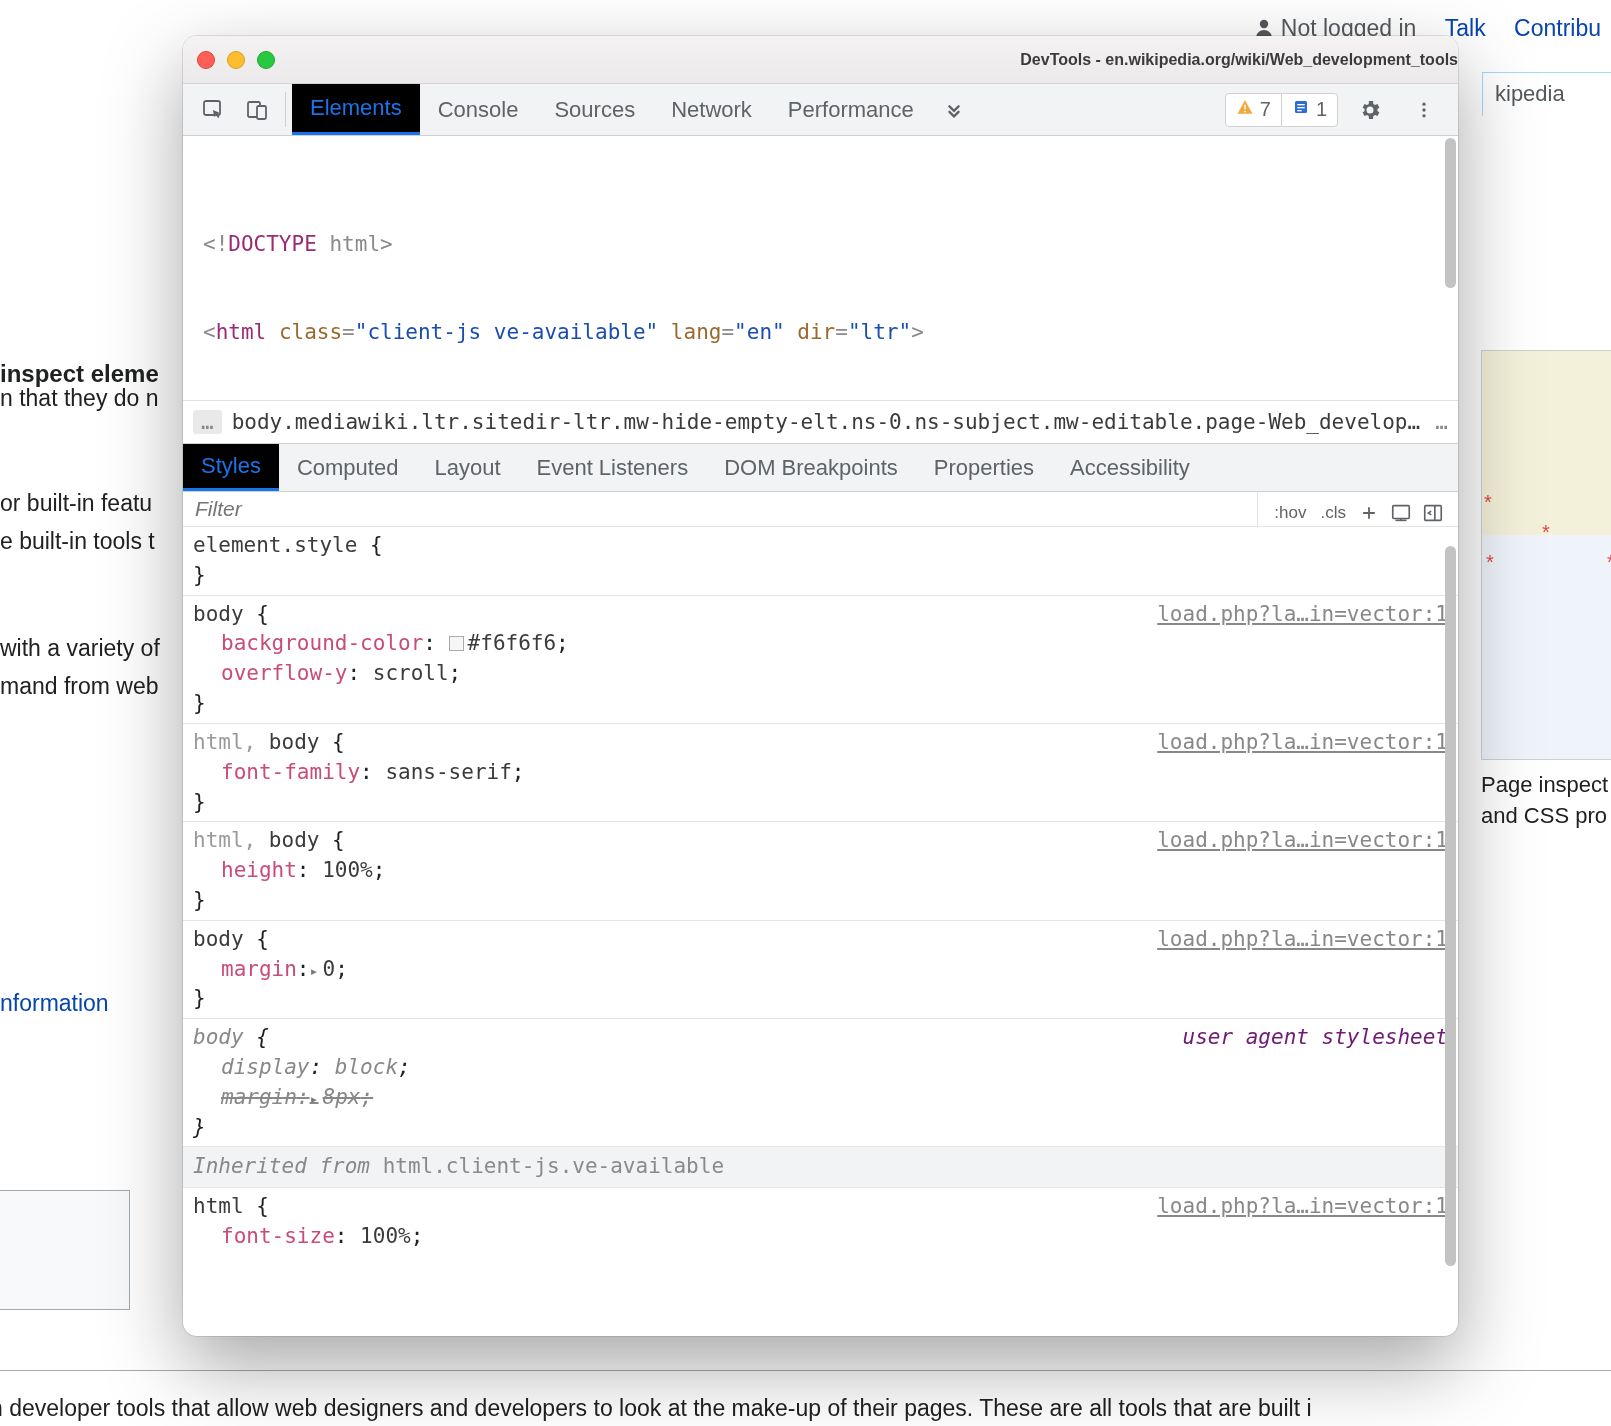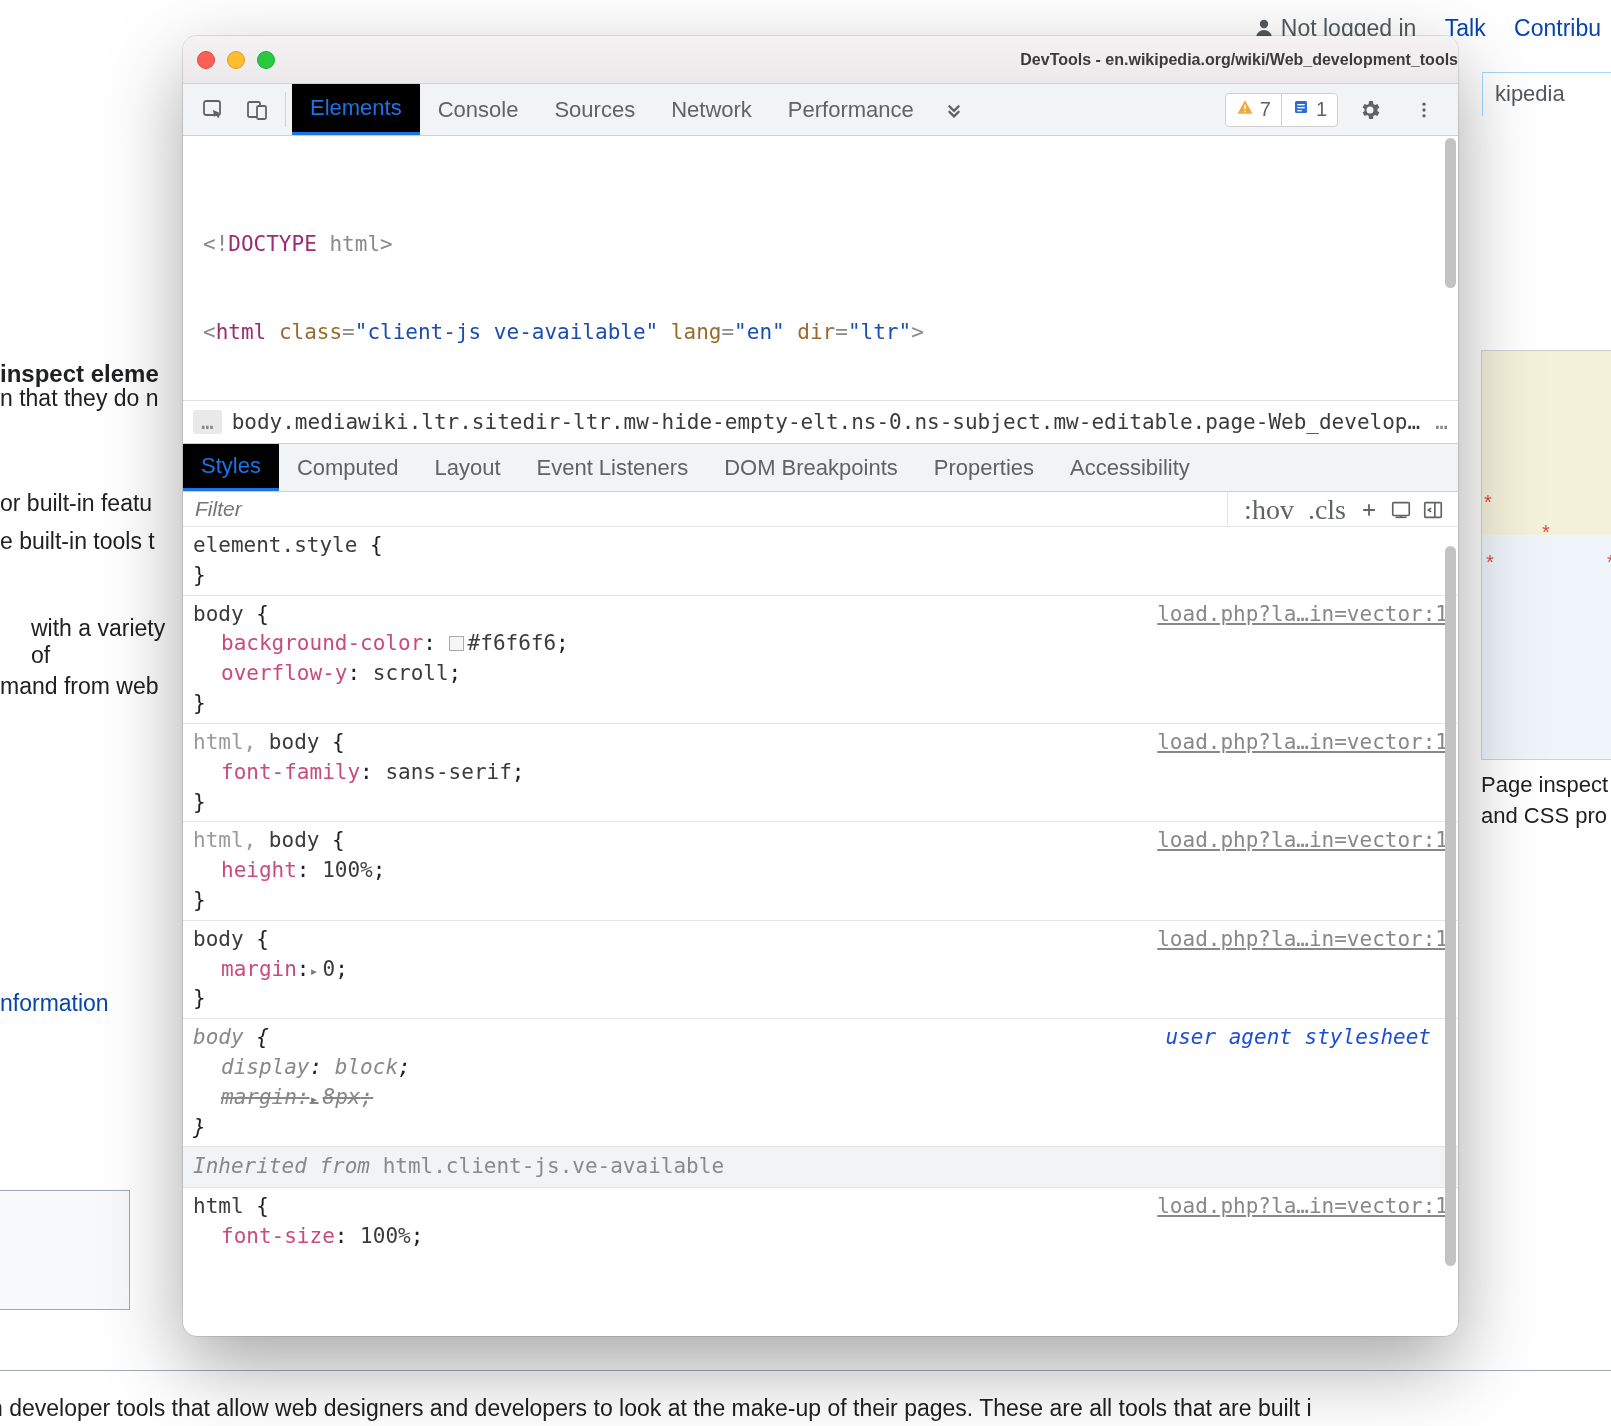--- a/index.html
+++ b/index.html
@@ -216,22 +216,22 @@
     border: none;
     padding: 0 12px;
     font-size: 21px;
     color: #555;
     outline: none;
     font-style: italic;
     border-right: 1px solid #e5e5e5;
   }
   .filter-tools {
     display: flex; align-items: center;
-    font-family: Liberation Serif, serif;
-    font-size: 28px;
+    font-family: Liberation Sans, sans-serif;
+    font-size: 17px;
     color: #5f6368;
     gap: 6px;
     padding: 0 12px;
   }
   .ft-btn { padding: 0 4px; cursor: pointer; }
   .ft-icon { width: 26px; height: 26px; display:flex; align-items:center; justify-content:center; }
 
   .styles-body {
     font-family: ui-monospace, Menlo, Consolas, monospace;
     font-size: 21px;
@@ -245,22 +245,22 @@
   }
   .rule .src {
     position: absolute;
     right: 10px; top: 4px;
     color: #888;
     text-decoration: underline;
     font-style: normal;
   }
   .rule .ua {
     position: absolute;
-    right: 27px; top: 4px;
-    color: #1d4ed8;
+    right: 10px; top: 4px;
+    color: #701a75;
     font-style: italic;
   }
   .sel-txt { color: #3c3b3b; }
   .sel-txt .dim { color: #9a9a9a; }
   .prop { padding-left: 28px; }
   .prop-name { color: #c94b7a; }
   .prop-val  { color: #3c3b3b; }
   .swatch {
     display:inline-block;
     width: 15px; height: 15px;
@@ -310,21 +310,21 @@
 </div>
 <div class="bg-left-col" style="top:385px;">
   <div class="bg-frag">n that they do n</div>
 </div>
 <div class="bg-left-col" style="top:490px;">
   <div class="bg-frag">or built-in featu</div>
 </div>
 <div class="bg-left-col" style="top:528px;">
   <div class="bg-frag">e built-in tools t</div>
 </div>
-<div class="bg-left-col" style="top:615px;padding-left:31px;">
+<div class="bg-left-col" style="top:635px;">
   <div class="bg-frag">with a variety of</div>
 </div>
 <div class="bg-left-col" style="top:673px;">
   <div class="bg-frag">mand from web</div>
 </div>
 <div class="bg-left-col" style="top:990px;">
   <div class="bg-frag bg-link">nformation</div>
 </div>
 <div class="bg-box"></div>
 

